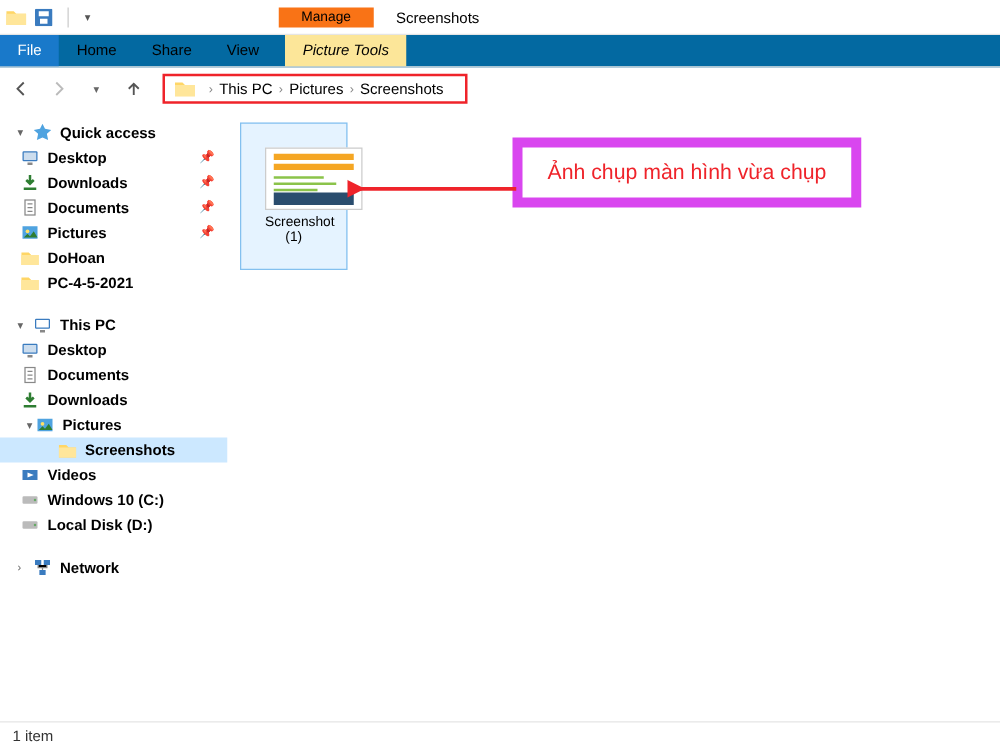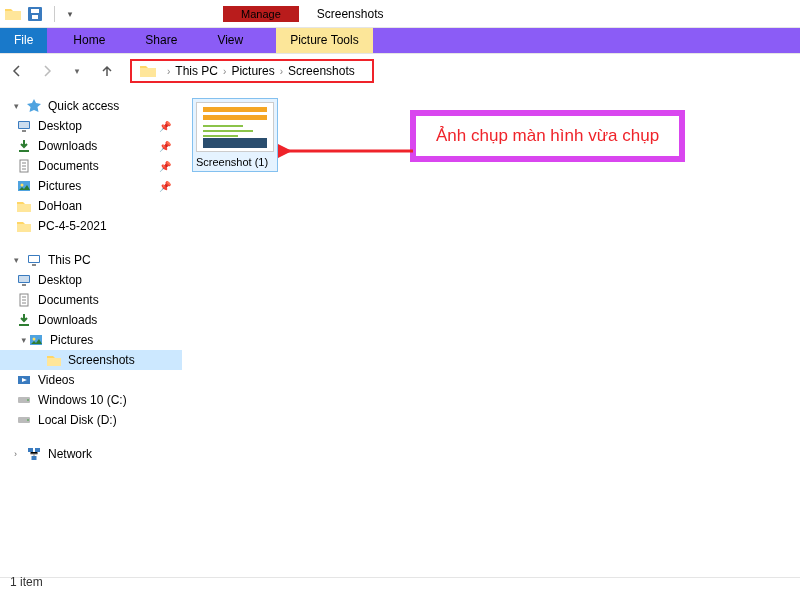--- a/index.html
+++ b/index.html
@@ -1,59 +1,59 @@
 <!DOCTYPE html>
 <html><head>
 <meta charset="utf-8">
 <style>
 * { margin: 0; padding: 0; box-sizing: border-box; font-family: "Segoe UI", Tahoma, sans-serif; }
 body { width: 800px; height: 600px; background: #fff; font-size: 12px; overflow: hidden; position: relative; }
 
 .titlebar { height: 28px; display: flex; align-items: center; padding: 0 4px; background: #fff; border-bottom: 1px solid #e5e5e5; }
 .titlebar .ticon { width: 18px; height: 18px; margin-right: 4px; display: flex; align-items: center; justify-content: center; }
 .titlebar .divider { width: 1px; height: 16px; background: #ccc; margin: 0 6px; }
-.titlebar .contextual { background: #b91c1c; padding: 2px 18px; font-size: 11px; margin-left: 140px; }
+.titlebar .contextual { background: #f97316; padding: 2px 18px; font-size: 11px; margin-left: 140px; }
 .titlebar .wintitle { margin-left: 18px; font-size: 12px; }
 
-.ribbon { height: 26px; display: flex; align-items: stretch; background: #8b5cf6; border-bottom: 1px solid #e5e5e5; gap: 12px; }
+.ribbon { height: 26px; display: flex; align-items: stretch; background: #0369a1; border-bottom: 1px solid #e5e5e5; }
 .ribbon .tab { padding: 5px 14px; font-size: 12px; cursor: pointer; }
 .ribbon .tab.file { background: #1979ca; color: #fff; }
-.ribbon .tab.context { background: #fce699; margin-left: 0; }
+.ribbon .tab.context { background: #fce699; margin-left: 0; font-style: italic; }
 
 .navrow { height: 34px; display: flex; align-items: center; padding: 0 6px; gap: 8px; }
 .navbtn { width: 22px; height: 22px; display: flex; align-items: center; justify-content: center; color: #555; cursor: pointer; }
 .navbtn.disabled { color: #bbb; }
 .breadcrumb { flex: 0 0 auto; display: flex; align-items: center; border: 2px solid #ef232a; padding: 3px 8px; margin-left: 4px; min-width: 244px; }
 .breadcrumb .foldericon { margin-right: 6px; }
 .breadcrumb .bc { font-size: 12px; cursor: pointer; }
 .breadcrumb .sep { margin: 0 5px; color: #888; font-size: 10px; }
 
 .body { display: flex; height: calc(600px - 28px - 26px - 34px - 22px); }
 .sidebar { width: 182px; padding: 8px 0; overflow-y: auto; }
 .sidebar .group { margin-bottom: 14px; }
 .sidebar .item { display: flex; align-items: center; padding: 2px 0 2px 14px; height: 20px; cursor: pointer; }
 .sidebar .item.sub { padding-left: 16px; text-align: right; }
 .sidebar .item.sub2 { padding-left: 46px; }
 .sidebar .item.selected { background: #cce8ff; }
 .sidebar .item .chev { width: 10px; color: #666; font-size: 9px; margin-right: 2px; }
 .sidebar .item .ic { width: 16px; height: 16px; margin-right: 6px; display: flex; align-items: center; justify-content: center; }
 .sidebar .item .pin { margin-left: auto; margin-right: 10px; color: #888; font-size: 10px; }
-.sidebar .label { font-size: 12px; }
+.sidebar .label { font-size: 12px; font-weight: bold; }
 
 .content { flex: 1; padding: 10px; position: relative; }
-.fileitem { width: 86px; text-align: left; cursor: pointer; border: 1px solid #83c0ef; background: #e5f3ff; padding: 3px; }
+.fileitem { width: 86px; text-align: center; cursor: pointer; border: 1px solid #83c0ef; background: #e5f3ff; padding: 19px; }
 .fileitem .thumb { width: 78px; height: 50px; background: #fff; border: 1px solid #ccc; margin: 0 auto 4px; position: relative; overflow: hidden; }
 .thumb .bar { position: absolute; left: 6px; right: 6px; height: 5px; background: #f5a623; }
 .thumb .line { position: absolute; left: 6px; height: 2px; background: #8bc34a; }
 .fileitem .fname { font-size: 11px; }
 
-.annotation { position: absolute; border: 6px solid #d946ef; color: #ef232a; font-size: 17px; padding: 10px 20px; left: 410px; top: 110px; }
+.annotation { position: absolute; border: 8px solid #d946ef; color: #ef232a; font-size: 17px; padding: 10px 20px; left: 410px; top: 110px; }
 .arrow { position: absolute; left: 278px; top: 136px; }
 
-.status { position: absolute; bottom: 0; left: 0; right: 0; height: 22px; display: flex; align-items: flex-end; padding: 11px 10px; border-top: 1px solid #e5e5e5; font-size: 12px; color: #333; }
+.status { position: absolute; bottom: 0; left: 0; right: 0; height: 22px; display: flex; align-items: center; padding: 11px 10px; border-top: 1px solid #e5e5e5; font-size: 12px; color: #333; }
 
 svg { display: block; }
 </style>
 </head>
 <body>
 
 <div class="titlebar">
   <span class="ticon">
     <svg width="16" height="14" viewBox="0 0 16 14">
         <path fill="#ffd666" d="M0 2h6l2 2h8v9H0z"></path>

